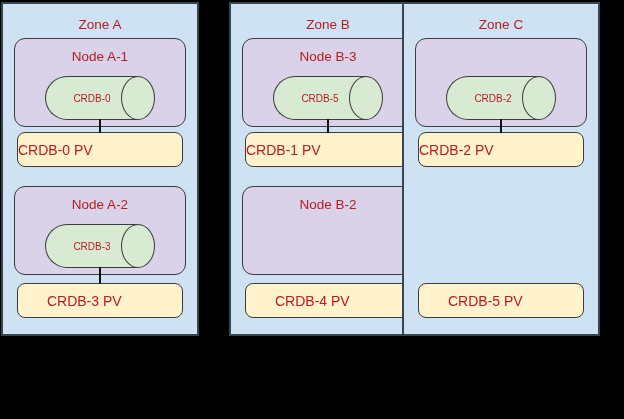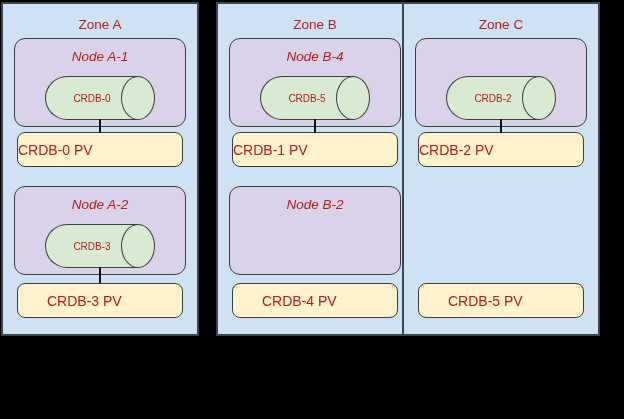--- a/index.html
+++ b/index.html
@@ -15,21 +15,21 @@
   .zone {
     position: absolute;
     top: 2px;
     width: 198px;
     height: 334px;
     background: #cfe2f3;
     border: 2px solid #37474f;
     box-sizing: border-box;
   }
   .zone-a { left: 1px; }
-  .zone-b { left: 216px; }
+  .zone-b { left: 229px; }
   .zone-c { left: 402px; }
   .zone-title {
     position: absolute;
     top: 13px;
     left: 0;
     right: 0;
     text-align: center;
     font-size: 13.5px;
     line-height: 16px;
   }
@@ -46,21 +46,20 @@
   .node-1 { top: 34px; }
   .node-2 { top: 182px; }
   .node-label {
     position: absolute;
     top: 10px;
     left: 0;
     right: 0;
     text-align: center;
     font-size: 13.5px;
     line-height: 16px;
-    font-style: italic;
   }
   
   .cyl {
     position: absolute;
     left: 30px;
     top: 37px;
     width: 110px;
     height: 44px;
   }
   .cyl-body {
@@ -155,21 +154,21 @@
     <div class="connector connector-2"></div>
     <div class="pv pv-2">
       <span>CRDB-3 PV</span>
     </div>
   </div>
 
   <div class="zone zone-b">
     <div class="zone-title">Zone B</div>
 
     <div class="node node-1">
-      <div class="node-label">Node B-4</div>
+      <div class="node-label">Node B-3</div>
       <div class="cyl">
         <div class="cyl-body"></div>
         <div class="cyl-cap"></div>
         <div class="cyl-label">CRDB-5</div>
       </div>
     </div>
     <div class="connector connector-1"></div>
     <div class="pv pv-1">
       <span>CRDB-1 PV</span>
     </div>

